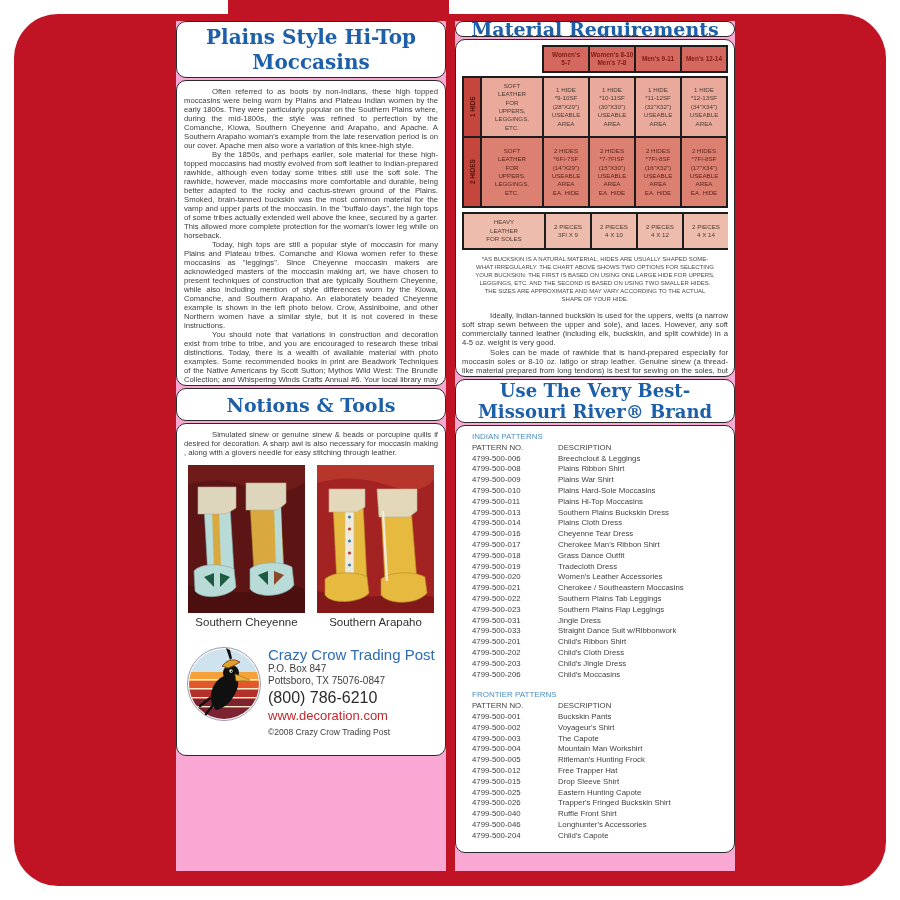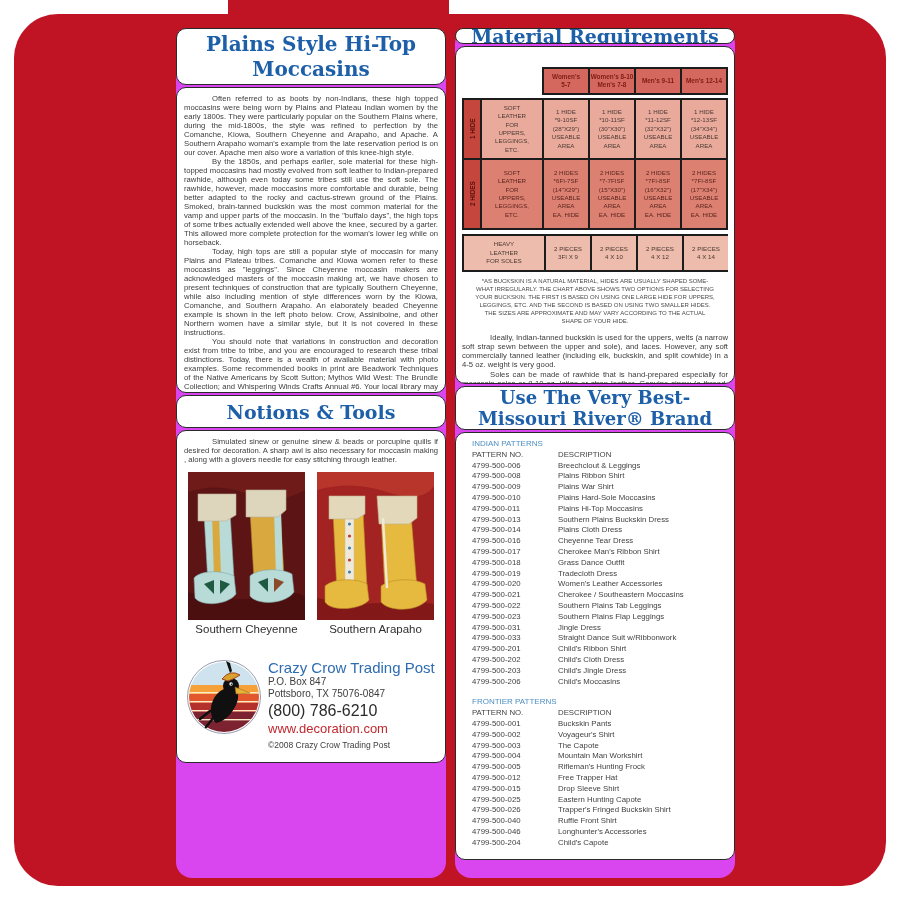--- a/index.html
+++ b/index.html
@@ -1,50 +1,50 @@
 <!DOCTYPE html>
 <html><head>
 <meta charset="utf-8">
 <style>
   html,body{margin:0;padding:0;}
   body{width:900px;height:900px;background:#ffffff;position:relative;font-family:"Liberation Sans",sans-serif;overflow:hidden;}
   .red-bg{position:absolute;left:14px;top:14px;width:872px;height:872px;background:#c01425;border-radius:44px;}
   .red-tab{position:absolute;left:228px;top:0;width:221px;height:18px;background:#c01425;}
-  .panel{position:absolute;top:28px;background:#d946ef;border-radius:16px;}
+  .panel{position:absolute;top:21px;background:#f9a8d4;border-radius:0;}
   .panel-left{left:176px;width:270px;height:850px;}
   .panel-right{left:455px;width:280px;height:850px;}
   .box{background:#ffffff;border:1.6px solid #2a2a2a;border-radius:10px;box-sizing:border-box;overflow:hidden;}
   .box+.box{margin-top:2px;}
   .title-box{display:flex;align-items:center;justify-content:center;text-align:center;}
   .heading{font-family:"DejaVu Serif",serif;font-weight:bold;color:#1d5fa8;white-space:pre-line;}
   .h-plains{font-size:20px;line-height:25px;}
   .h-small{font-size:19px;line-height:22px;}
   .h-brand{font-size:18px;line-height:21px;}
   .body-text{font-size:7.7px;line-height:1.17;color:#3c3c3c;text-align:justify;}
   .body-text p{margin:0;text-indent:28px;}
   
   .lbox-title{height:57px;}
   .lbox-body{height:306px;padding:6px 7px;}
   .lbox-ntitle{height:33px;}
   .lbox-nbody{height:333px;padding:6px 7px;}
   .photos{display:flex;justify-content:center;gap:12px;margin-top:8px;}
   .photo{width:117px;height:148px;}
   .captions{display:flex;justify-content:center;gap:12px;margin-top:3px;}
   .caption{width:117px;text-align:center;font-size:11.5px;color:#2f2f2f;}
-  .logo-row{display:flex;margin-top:24px;align-items:flex-start;}
+  .logo-row{display:flex;margin-top:18px;align-items:flex-start;}
   .logo-svg{width:76px;height:76px;flex:0 0 76px;margin-left:2px;}
   .contact{margin-left:6px;text-align:left;}
   .company{font-size:15px;color:#2e6cb2;line-height:1.15;}
   .addr{font-size:10px;color:#3d3d3d;line-height:1.2;}
   .phone{font-size:16px;color:#2b2b2b;line-height:1.25;margin-top:1px;}
   .web{font-size:13px;color:#c2272e;line-height:1.25;}
   .copyright{font-size:8.5px;color:#3d3d3d;margin-top:2px;}
   
   .rbox-title{height:16px;}
-  .rbox-table{height:338px;padding:20px 6px;}
+  .rbox-table{height:338px;padding:5px 6px;}
   .rbox-brand{height:44px;}
   .rbox-patterns{height:428px;padding:6px 10px 0 16px;}
   .tbl-head{display:grid;grid-template-columns:repeat(4,44px);gap:2px;background:#1c1c1c;border:2px solid #1c1c1c;margin-left:80px;width:186px;box-sizing:border-box;}
   .cell{display:flex;align-items:center;justify-content:center;text-align:center;white-space:pre-line;}
   .cell-h{background:#d4685f;color:#7e1c13;font-size:6.4px;font-weight:bold;height:24px;line-height:1.25;}
   .tbl-main{display:grid;grid-template-columns:16px 60px repeat(4,44px);gap:2px;background:#1c1c1c;border:2px solid #1c1c1c;width:266px;box-sizing:border-box;margin-top:3px;}
   .tbl-row3{display:grid;grid-template-columns:80px repeat(4,44px);gap:2px;background:#1c1c1c;border:2px solid #1c1c1c;width:266px;box-sizing:border-box;margin-top:4px;}
   .tcell{font-size:6.2px;line-height:1.35;}
   .r1{height:58px;}
   .r2{height:68px;}

